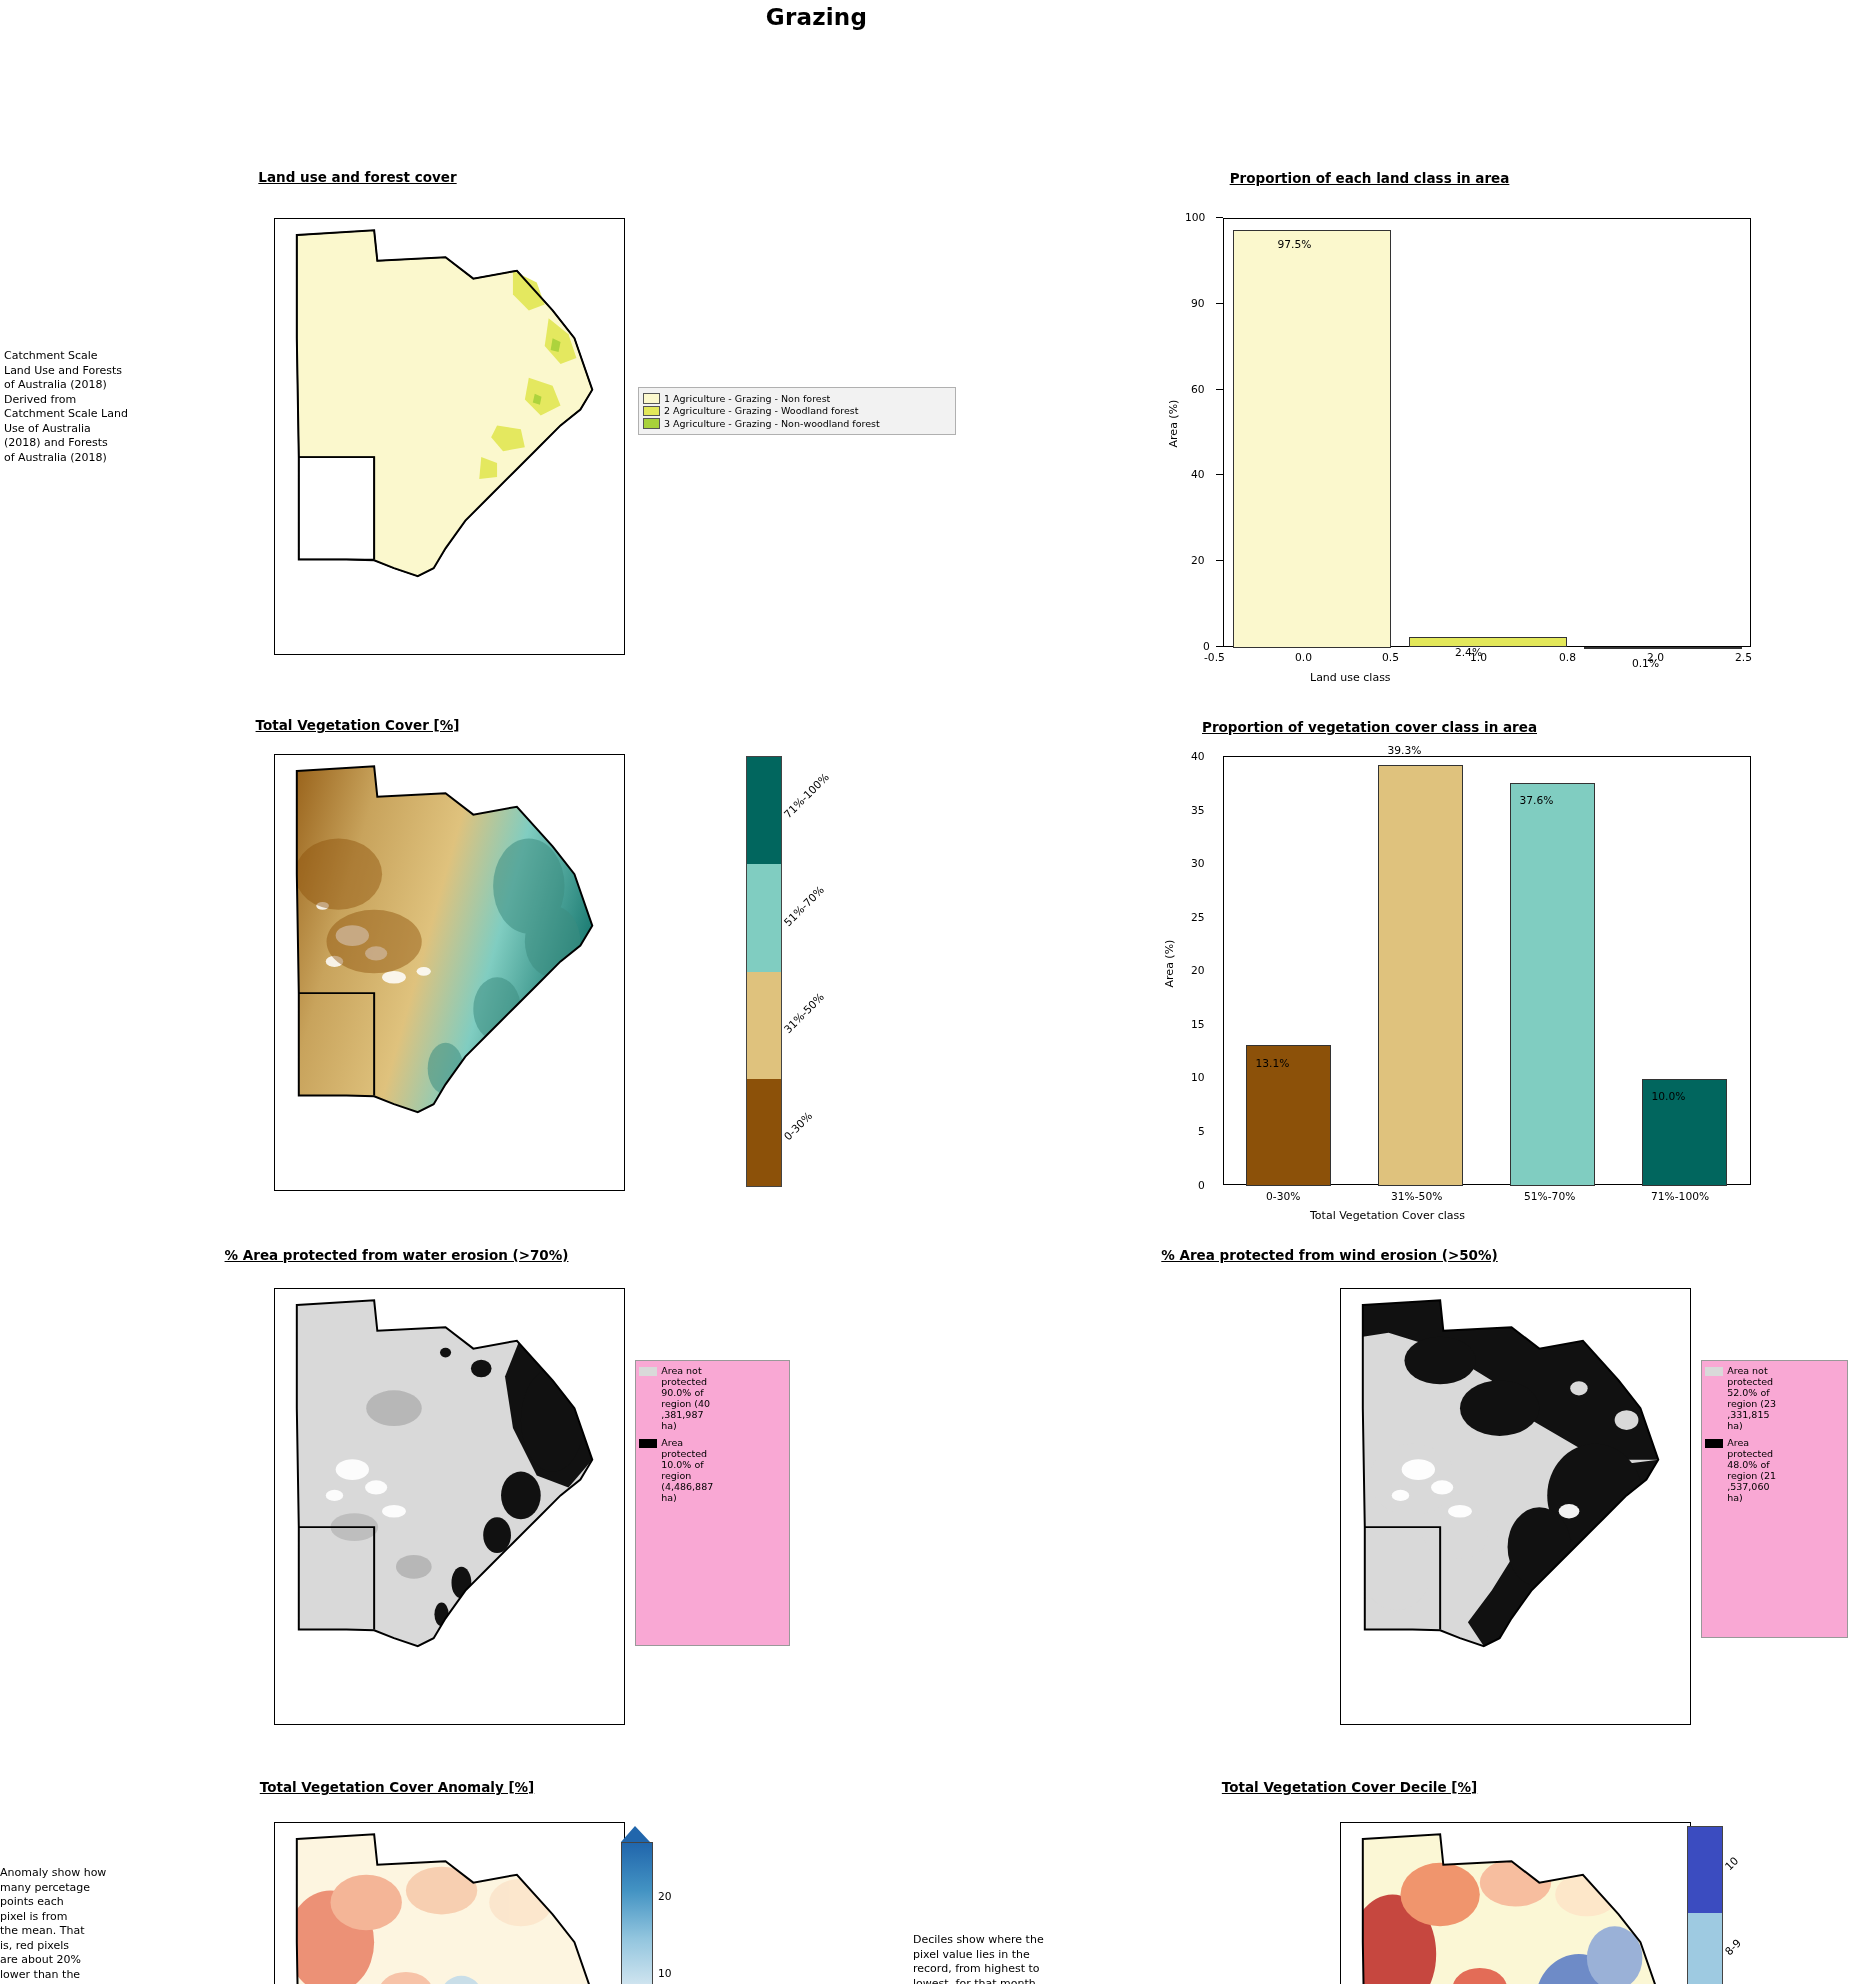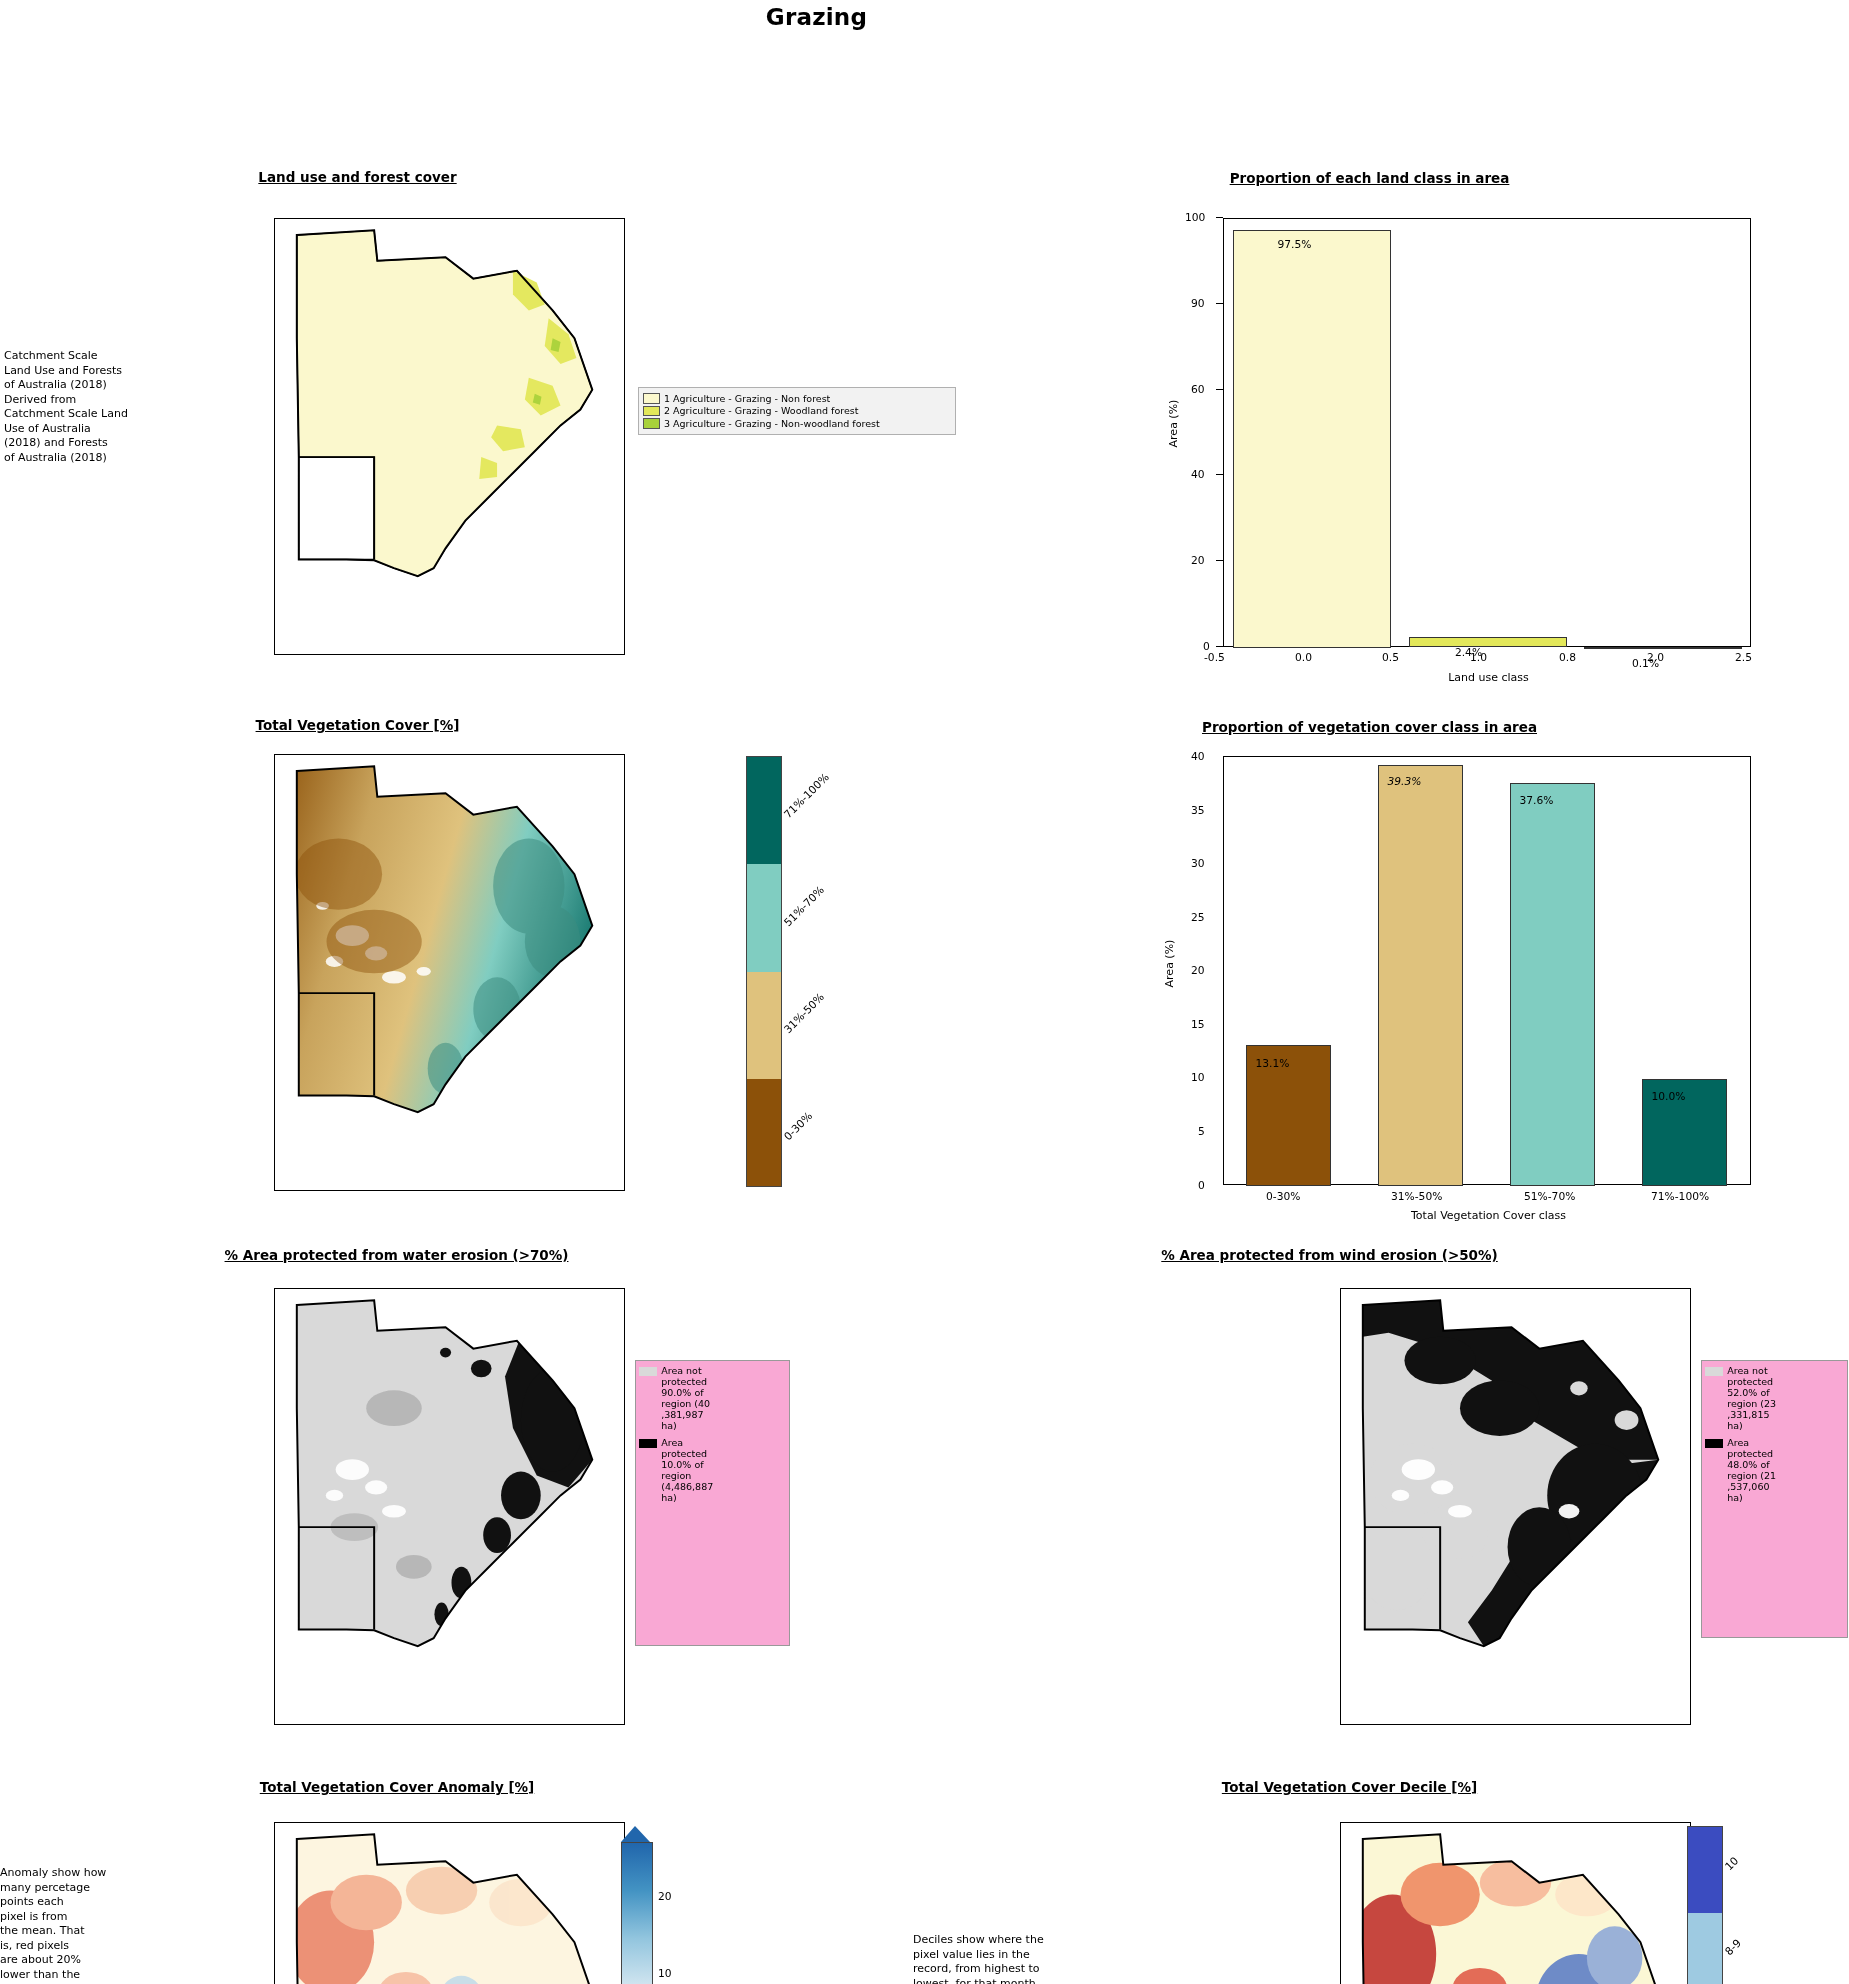--- a/index.html
+++ b/index.html
@@ -22,21 +22,21 @@
     position:absolute; font-size:11px; line-height:1.32; color:#000;
     white-space:pre-line;
   }
   .map-frame {
     position:absolute; border:0.8px solid #000; background:#ffffff; overflow:hidden;
   }
   .axis-frame {
     position:absolute; border:0.8px solid #000; background:#ffffff; box-sizing:border-box;
   }
   .axis-label {
-    position:absolute; font-size:11px; text-align:center;
+    position:absolute; font-size:11px; 
   }
   .axis-label-y {
     position:absolute; font-size:11px; transform:rotate(-90deg);
     transform-origin:center center; text-align:center;
   }
   .tick-label { position:absolute; font-size:10.7px; }
   .tick-mark { position:absolute; background:#000; }
   .bar { position:absolute; border:0.6px solid #333; box-sizing:border-box; }
   .bar-label { position:absolute; font-size:10.7px; text-align:center;margin-top:26px; }
   .legend-box {
@@ -214,21 +214,21 @@
 <div class="panel-title" style="left:1072px; top:719px; width:595px;">Proportion of vegetation cover class in area</div>
 
 <div class="axis-frame" style="left:1223px; top:756px; width:528px; height:429px;">
 
   <div class="bar" style="left:22px; top:288px; width:85px; height:141px; background:#8c5109;"></div>
   <div class="bar" style="left:154px; top:7.5px; width:85px; height:421px; background:#dfc27d;"></div>
   <div class="bar" style="left:286px; top:26px; width:85px; height:403px; background:#80cdc1;"></div>
   <div class="bar" style="left:418px; top:322px; width:85px; height:107px; background:#01665e;"></div>
 </div>
 <div class="bar-label" style="left:1213px; top:1031px; width:119px;">13.1%</div>
-<div class="bar-label" style="left:1345px; top:749px; width:119px;font-style:italic;">39.3%</div>
+<div class="bar-label" style="left:1345px; top:718px; width:119px;">39.3%</div>
 <div class="bar-label" style="left:1477px; top:768px; width:119px;">37.6%</div>
 <div class="bar-label" style="left:1609px; top:1064px; width:119px;">10.0%</div>
 
 <div class="tick-label" style="left:1191px; top:750px;">40</div>
 <div class="tick-label" style="left:1191px; top:804px;">35</div>
 <div class="tick-label" style="left:1191px; top:857px;">30</div>
 <div class="tick-label" style="left:1191px; top:911px;">25</div>
 <div class="tick-label" style="left:1191px; top:964px;">20</div>
 <div class="tick-label" style="left:1191px; top:1018px;">15</div>
 <div class="tick-label" style="left:1191px; top:1071px;">10</div>

